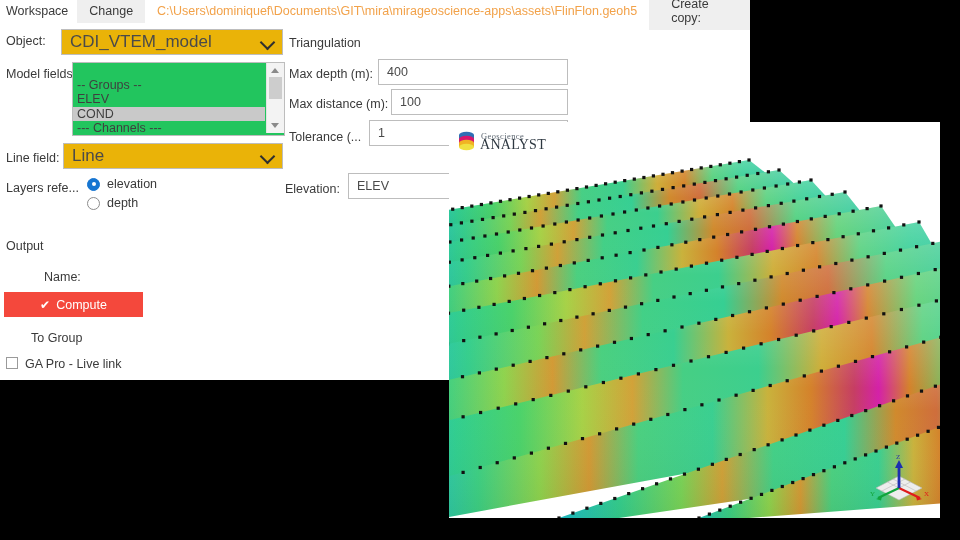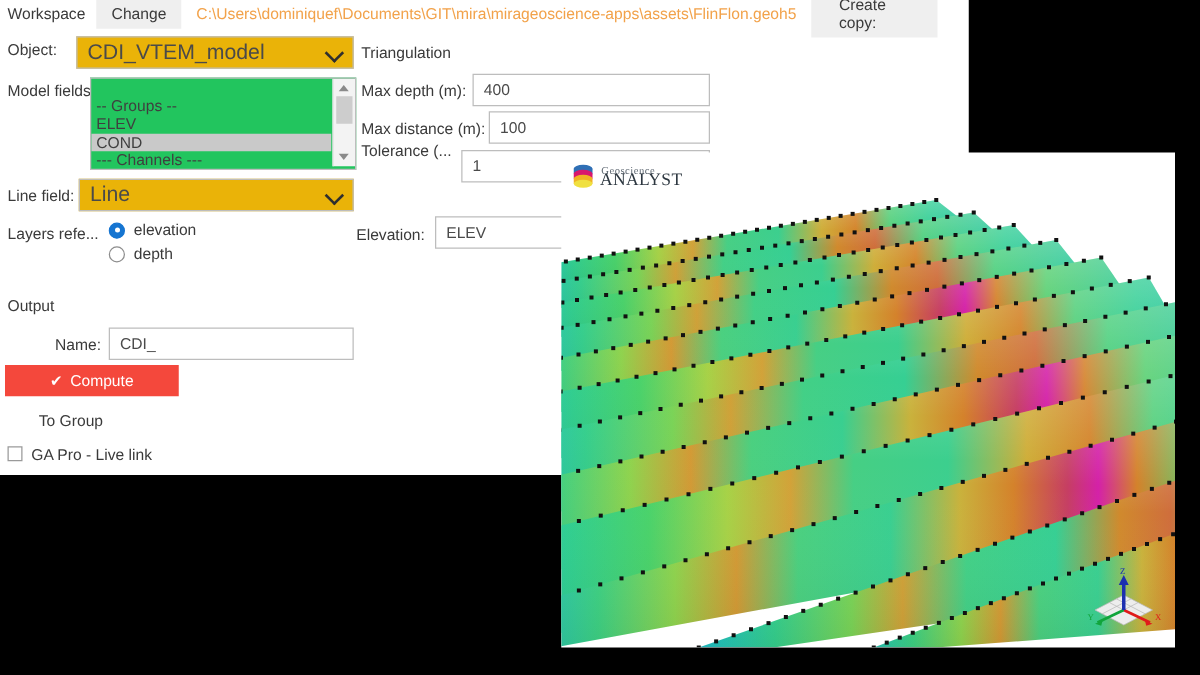--- a/index.html
+++ b/index.html
@@ -5,21 +5,21 @@
   html,body{margin:0;padding:0;}
   body{
     width:960px;height:540px;background:#000;overflow:hidden;
     font-family:"Liberation Sans",sans-serif;
     -webkit-font-smoothing:antialiased;
   }
   #root{position:relative;width:960px;height:540px;}
 
   
   .form-panel{
-    position:absolute;left:0;top:0;width:750px;height:380px;background:#fff;padding-left:25px;
+    position:absolute;left:0;top:0;width:750px;height:380px;background:#fff;
   }
   .toolbar{
     position:absolute;left:0;top:0;width:750px;height:23px;
     display:flex;align-items:center;
   }
   .tb-label{font-size:12.5px;color:#3a3a3a;padding:0 9px 0 6px;line-height:23px;}
   .tb-btn{
     font-size:12.5px;color:#3a3a3a;background:#efefef;
     padding:4px 12px 5px;line-height:14px;cursor:default;
   }
@@ -163,21 +163,21 @@
     <div class="row" style="left:289px;top:64px;">
       <span class="lbl-or">Max depth (m):</span>
     </div>
     <input class="row txt" style="left: 378px; top: 59px; width: 190px;" value="400">
 
     <div class="row" style="left:289px;top:94px;">
       <span class="lbl-or">Max distance (m):</span>
     </div>
     <input class="row txt" style="left: 391px; top: 89px; width: 177px;" value="100">
 
-    <div class="row" style="left:289px;top:112px;">
+    <div class="row" style="left:289px;top:127px;">
       <span class="lbl-or">Tolerance (...</span>
     </div>
     <input class="row txt" style="left: 369px; top: 120px; width: 199px;" value="1">
 
     <div class="row" style="left:6px;top:148px;">
       <span class="lbl">Line field:</span>
     </div>
     <div class="row sel" style="left:63px;top:143px;width:220px;">
       <span>Line</span>
       <span class="chev"></span>
@@ -202,21 +202,20 @@
     </div>
     <input class="row txt" style="left: 348px; top: 173px; width: 220px;" value="ELEV">
 
     <div class="row" style="left:6px;top:236px;">
       <span class="lbl">Output</span>
     </div>
 
     <div class="row" style="left:44px;top:267px;">
       <span class="lbl">Name:</span>
     </div>
-    <input class="row txt" style="left: 87px; top: 262px; width: 196px;" value="CDI_">
 
     <button class="compute">
       <span class="check">✔</span>
       <span>Compute</span>
     </button>
 
     <div class="row" style="left:31px;top:328px;">
       <span class="lbl">To Group</span>
     </div>
 

